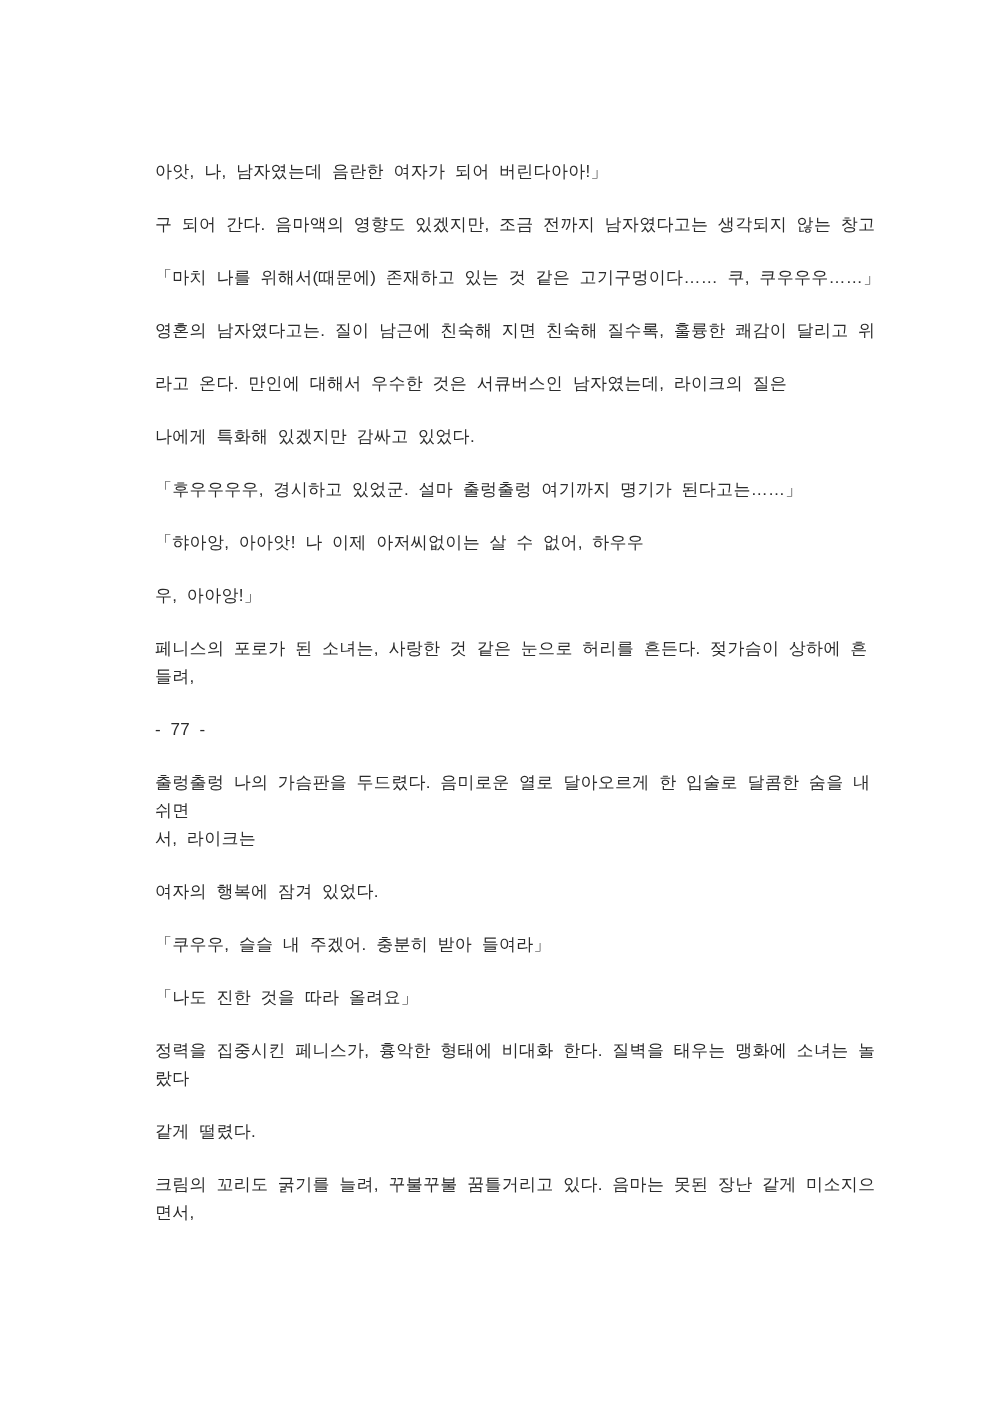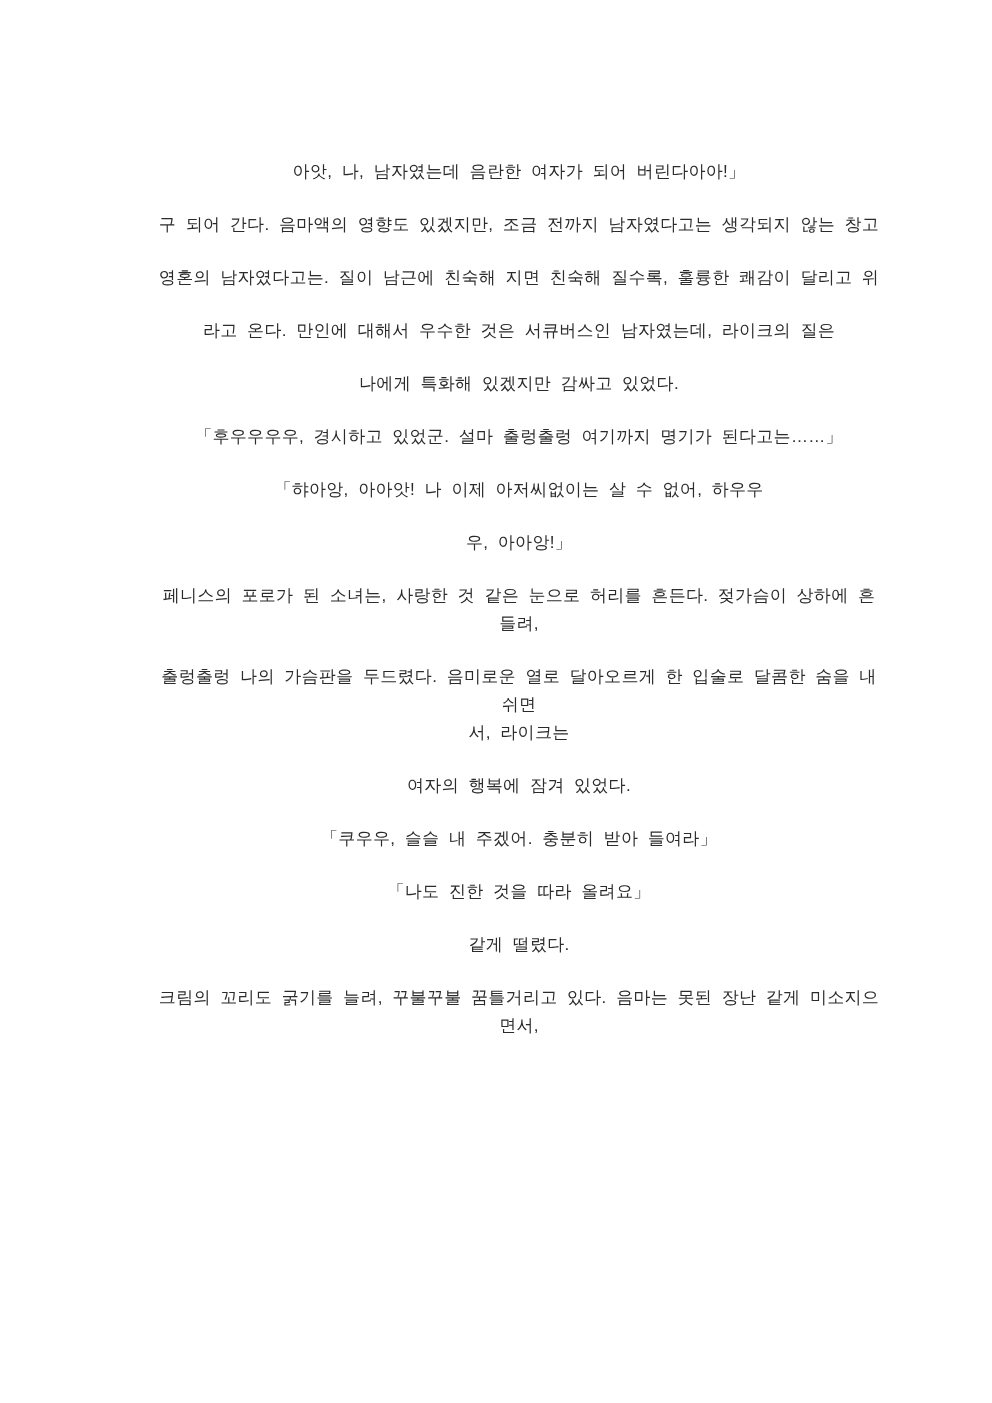--- a/index.html
+++ b/index.html
@@ -25,41 +25,44 @@
     top: 158px;
     left: 143px;
     width: 740px;
   }
   p.line-block {
     margin: 0 0 25px 12px;
     font-size: 17px;
     line-height: 28px;
     word-spacing: 4.5px;
     letter-spacing: 0.3px;
-    text-align: center;
+    text-align: left;
     white-space: normal;
   }
   p.line-block:last-child {
     margin-bottom: 0;
   }
 </style>
 </head>
 <body>
 
 <main class="page">
   <section class="text-body" id="text-body">
       <p class="line-block"><span>아앗, 나, 남자였는데 음란한 여자가 되어 버린다아아!」</span></p>
       <p class="line-block"><span>구 되어 간다. 음마액의 영향도 있겠지만, 조금 전까지 남자였다고는 생각되지 않는 창고</span></p>
+      <p class="line-block"><span>「마치 나를 위해서(때문에) 존재하고 있는 것 같은 고기구멍이다…… 쿠, 쿠우우우……」</span></p>
       <p class="line-block"><span>영혼의 남자였다고는. 질이 남근에 친숙해 지면 친숙해 질수록, 훌륭한 쾌감이 달리고 위</span></p>
       <p class="line-block"><span>라고 온다. 만인에 대해서 우수한 것은 서큐버스인 남자였는데, 라이크의 질은</span></p>
       <p class="line-block"><span>나에게 특화해 있겠지만 감싸고 있었다.</span></p>
       <p class="line-block"><span>「후우우우우, 경시하고 있었군. 설마 출렁출렁 여기까지 명기가 된다고는……」</span></p>
       <p class="line-block"><span>「햐아앙, 아아앗! 나 이제 아저씨없이는 살 수 없어, 하우우</span></p>
       <p class="line-block"><span>우, 아아앙!」</span></p>
       <p class="line-block"><span>페니스의 포로가 된 소녀는, 사랑한 것 같은 눈으로 허리를 흔든다. 젖가슴이 상하에 흔들려,</span></p>
+      <p class="line-block"><span>- 77 -</span></p>
       <p class="line-block"><span>출렁출렁 나의 가슴판을 두드렸다. 음미로운 열로 달아오르게 한 입술로 달콤한 숨을 내쉬면</span><br><span>서, 라이크는</span></p>
       <p class="line-block"><span>여자의 행복에 잠겨 있었다.</span></p>
       <p class="line-block"><span>「쿠우우, 슬슬 내 주겠어. 충분히 받아 들여라」</span></p>
       <p class="line-block"><span>「나도 진한 것을 따라 올려요」</span></p>
+      <p class="line-block"><span>정력을 집중시킨 페니스가, 흉악한 형태에 비대화 한다. 질벽을 태우는 맹화에 소녀는 놀랐다</span></p>
       <p class="line-block"><span>같게 떨렸다.</span></p>
       <p class="line-block"><span>크림의 꼬리도 굵기를 늘려, 꾸불꾸불 꿈틀거리고 있다. 음마는 못된 장난 같게 미소지으면서,</span></p>
     </section>
 </main>
 
 </body></html>

